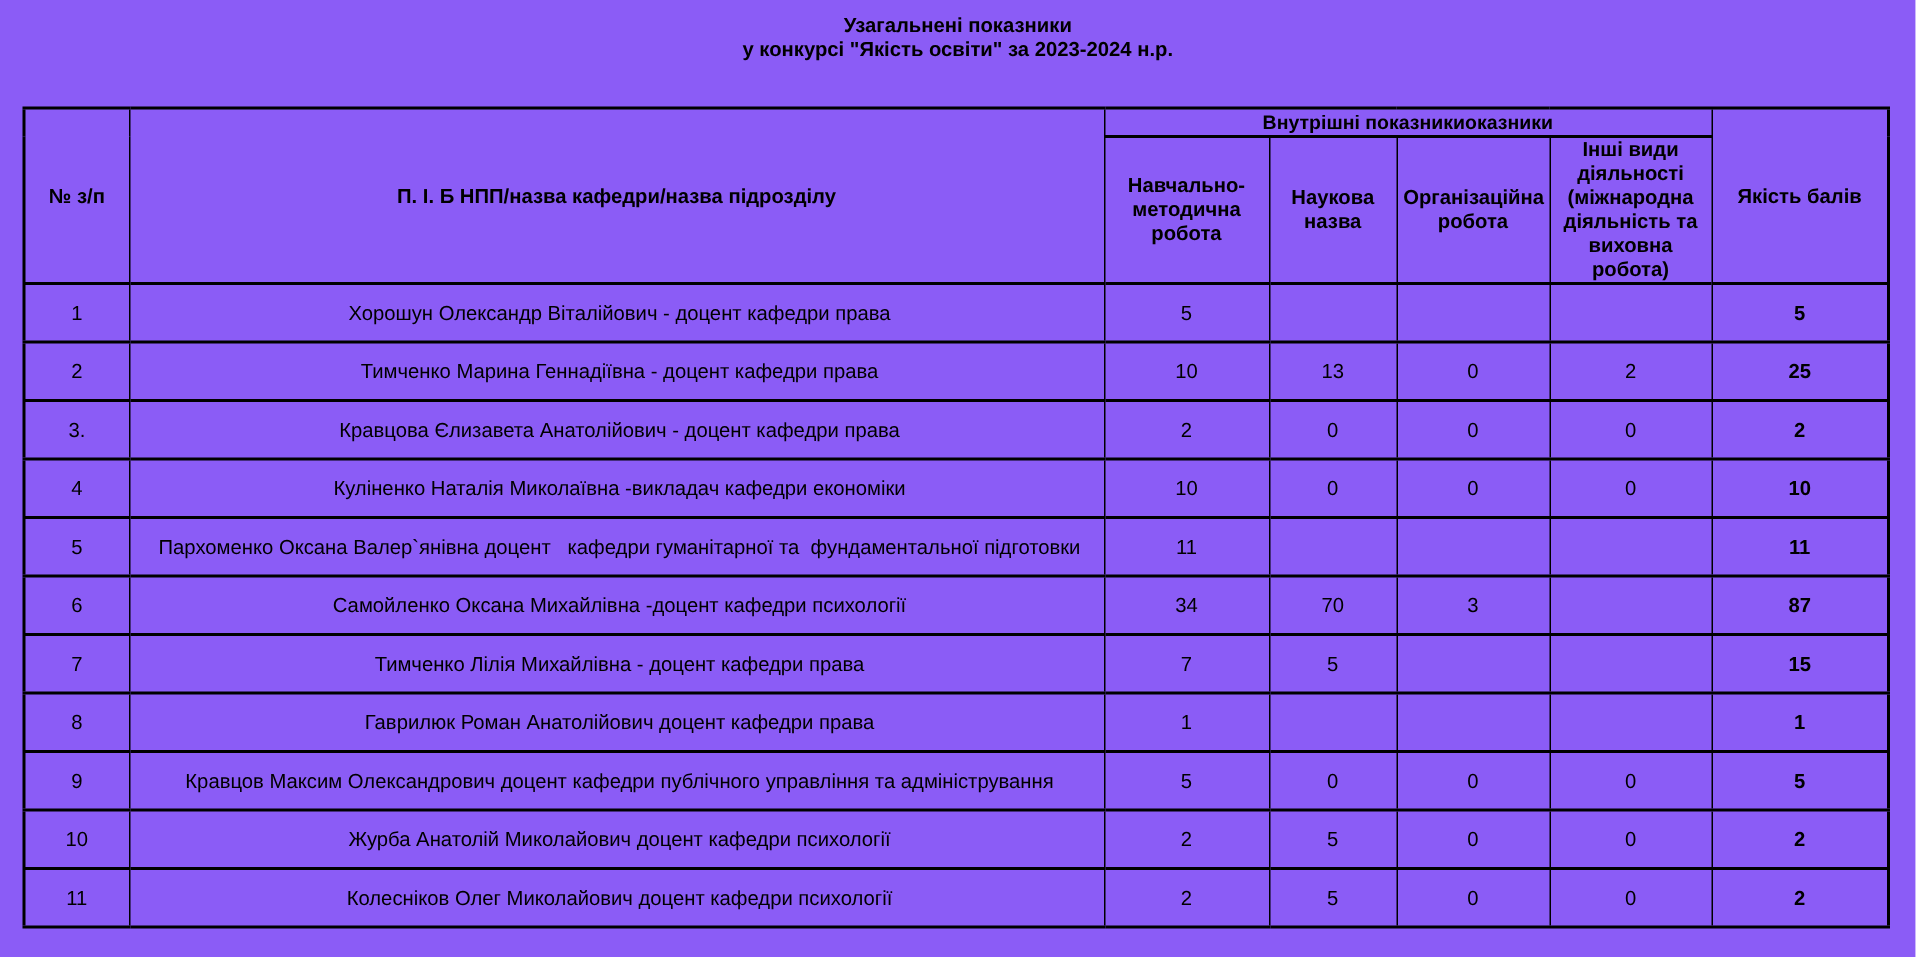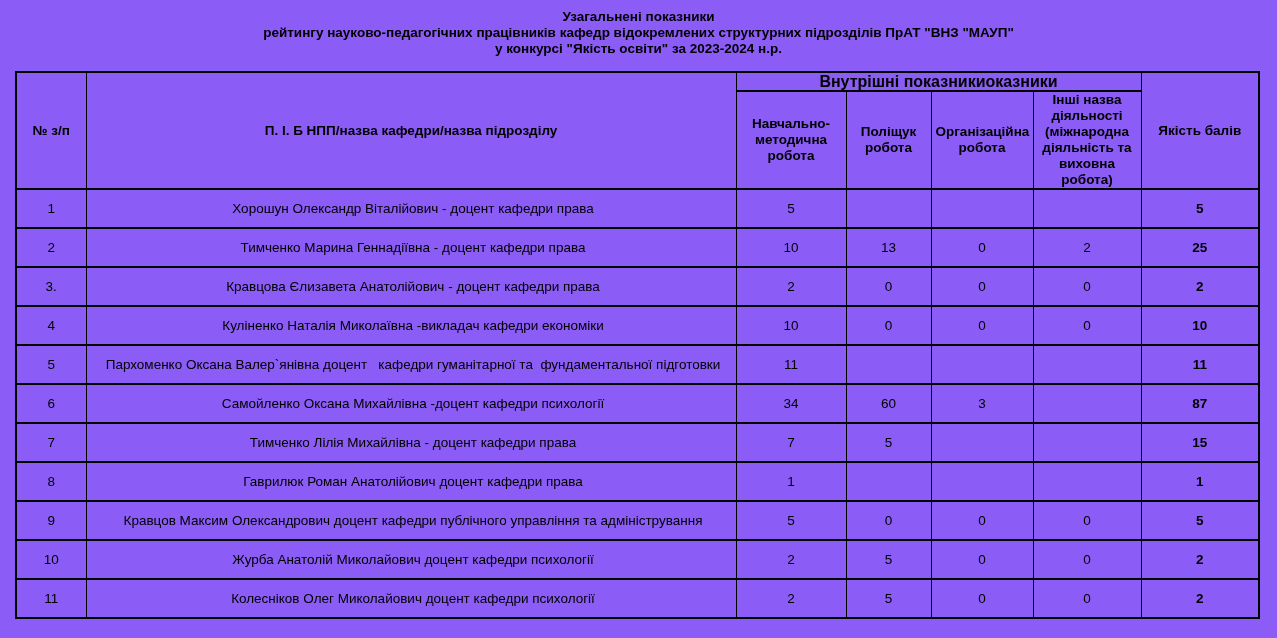--- a/index.html
+++ b/index.html
@@ -47,21 +47,21 @@
   .rating-table th {
     font-weight: bold;
     text-align: center;
     vertical-align: middle;
     line-height: 16px;
   }
   th.group-head {
     height: 17px;
     line-height: 15px;
     padding: 0;
-    font-size: 16px;
+    font-size: 13px;
   }
   tr.subhead th { height: 96px; }
   .rating-table td {
     height: 37px;
     vertical-align: middle;
     text-align: center;
   }
   td.col-name {
     text-align: center;
     padding-left: 8px;
@@ -76,21 +76,20 @@
   col.c-s4    { width: 108px; }
   col.c-total { width: 118px; }
 </style>
 </head>
 <body>
 
 <div class="page">
 
   <div class="doc-title">
     <div>Узагальнені показники</div>
-    <div>рейтингу науково-педагогічних працівників кафедр відокремлених структурних підрозділів ПрАТ "ВНЗ "МАУП"</div>
     <div>у конкурсі "Якість освіти" за 2023-2024 н.р.</div>
   </div>
 
   <table class="rating-table">
     <colgroup>
       <col class="c-num">
         <col class="c-name">
         <col class="c-s1">
         <col class="c-s2">
         <col class="c-s3">
@@ -99,23 +98,23 @@
     </colgroup>
     <thead>
       <tr>
         <th rowspan="2">№ з/п</th>
         <th rowspan="2">П. І. Б НПП/назва кафедри/назва підрозділу</th>
         <th colspan="4" class="group-head">Внутрішні показникиоказники</th>
         <th rowspan="2">Якість балів</th>
       </tr>
       <tr class="subhead">
         <th>Навчально-методична робота</th>
-        <th>Поліщук робота</th>
+        <th>Наукова назва</th>
         <th>Організаційна робота</th>
-        <th>Інші назва діяльності (міжнародна діяльність та виховна робота)</th>
+        <th>Інші види діяльності (міжнародна діяльність та виховна робота)</th>
       </tr>
     </thead>
     <tbody>
         <tr>
           <td class="col-num">1</td>
           <td class="col-name">Хорошун Олександр Віталійович - доцент кафедри права</td>
           <td class="col-score">5</td>
           <td class="col-score"></td>
           <td class="col-score"></td>
           <td class="col-score"></td>
@@ -154,21 +153,21 @@
           <td class="col-score">11</td>
           <td class="col-score"></td>
           <td class="col-score"></td>
           <td class="col-score"></td>
           <td class="col-total">11</td>
         </tr>
         <tr>
           <td class="col-num">6</td>
           <td class="col-name">Самойленко Оксана Михайлівна -доцент кафедри психології</td>
           <td class="col-score">34</td>
-          <td class="col-score">60</td>
+          <td class="col-score">70</td>
           <td class="col-score">3</td>
           <td class="col-score"></td>
           <td class="col-total">87</td>
         </tr>
         <tr>
           <td class="col-num">7</td>
           <td class="col-name">Тимченко Лілія Михайлівна - доцент кафедри права</td>
           <td class="col-score">7</td>
           <td class="col-score">5</td>
           <td class="col-score"></td>

